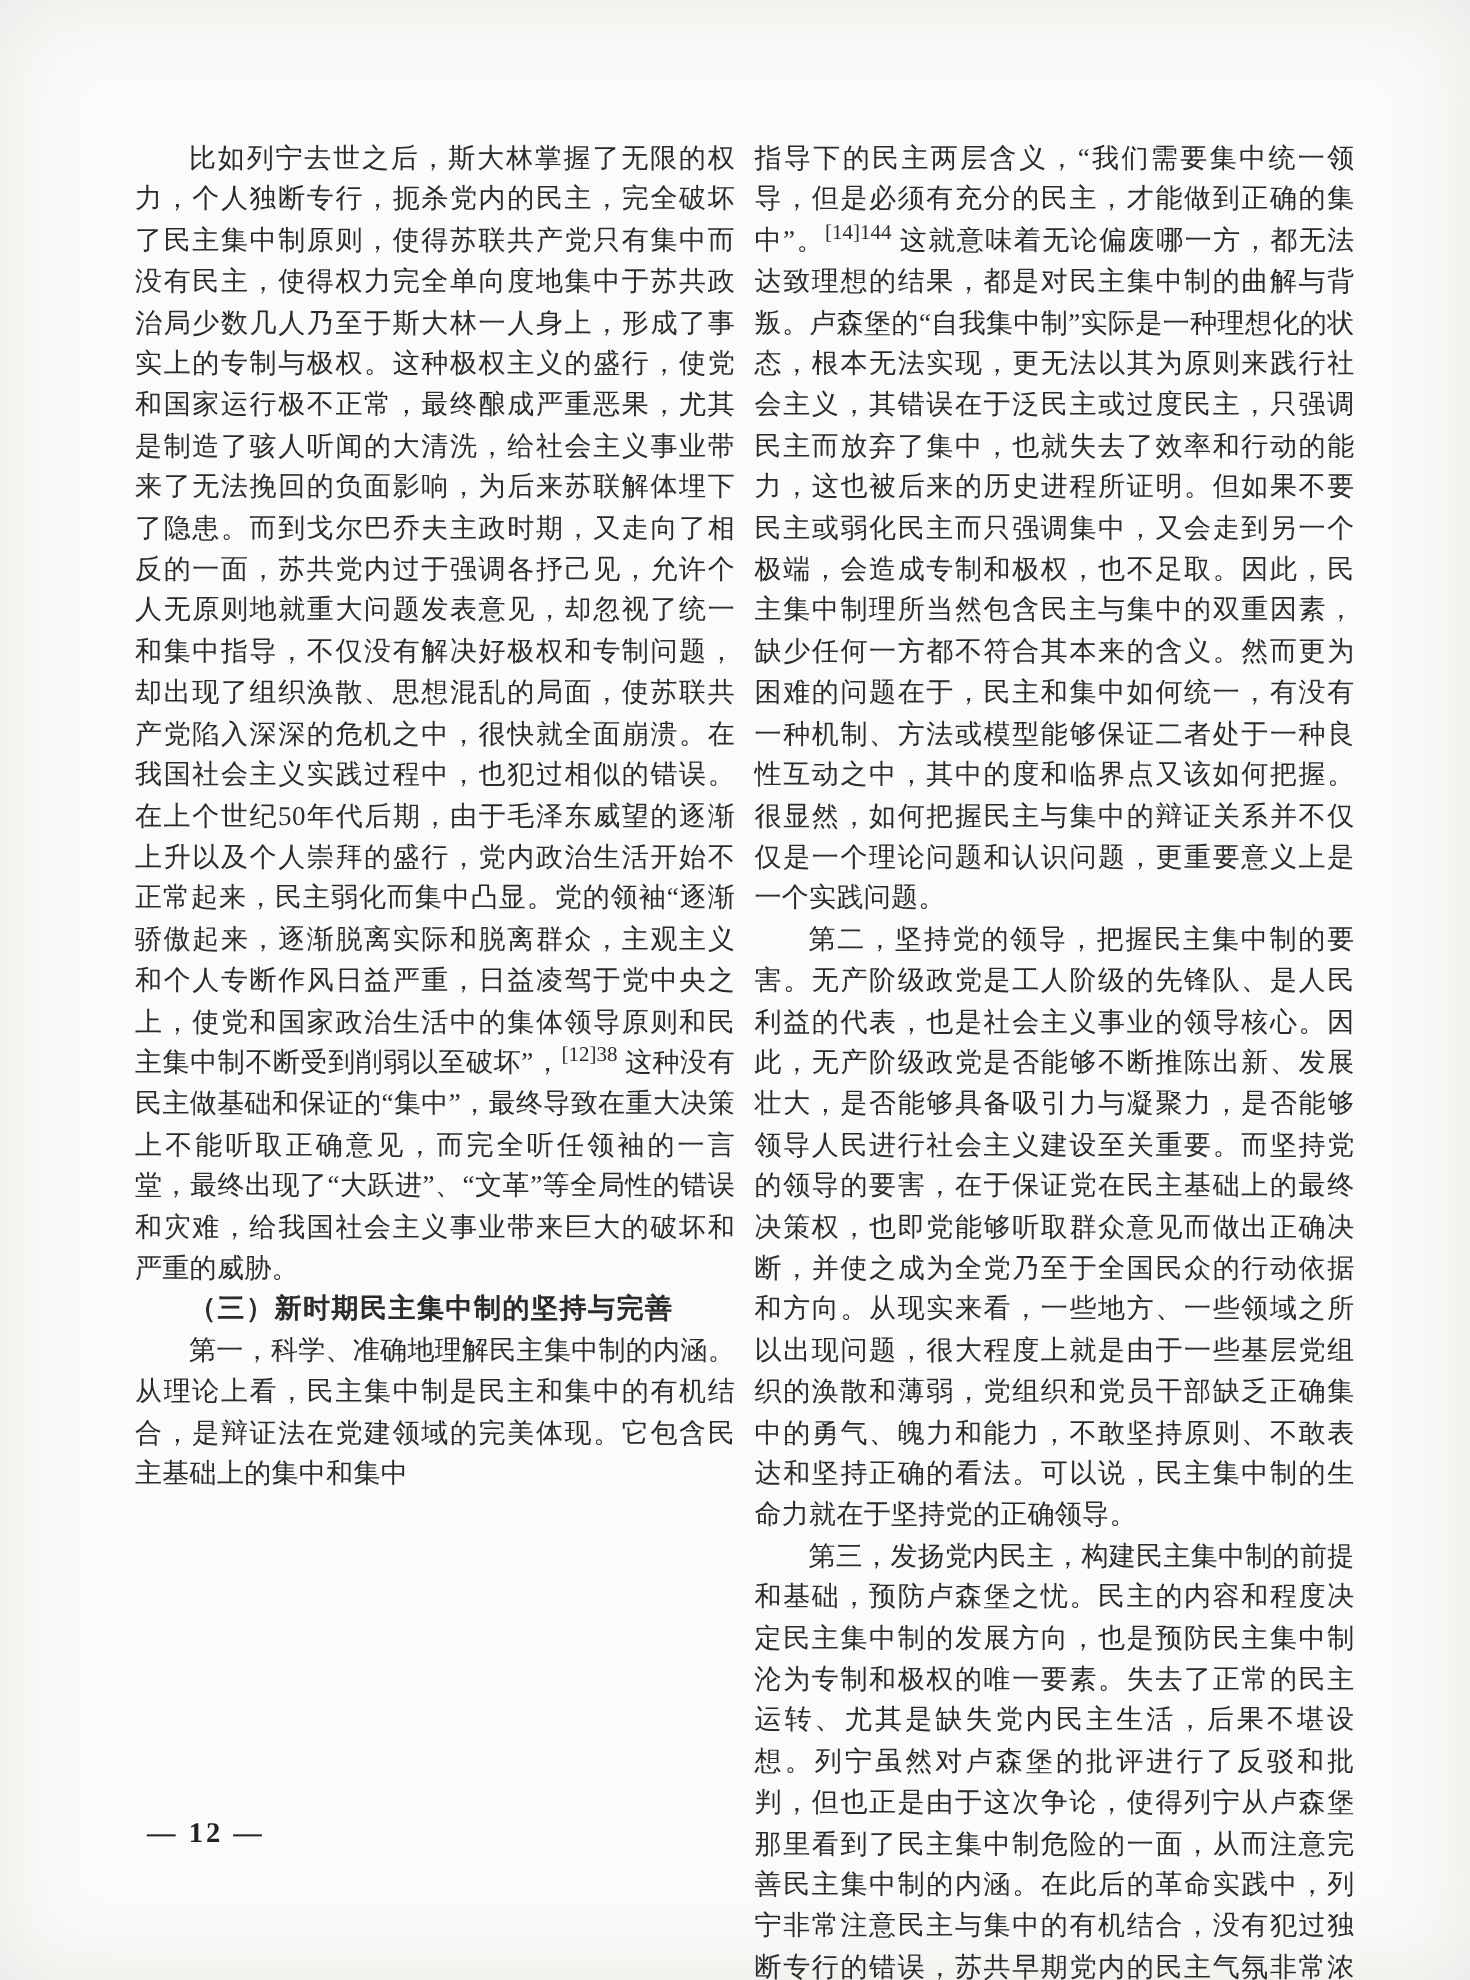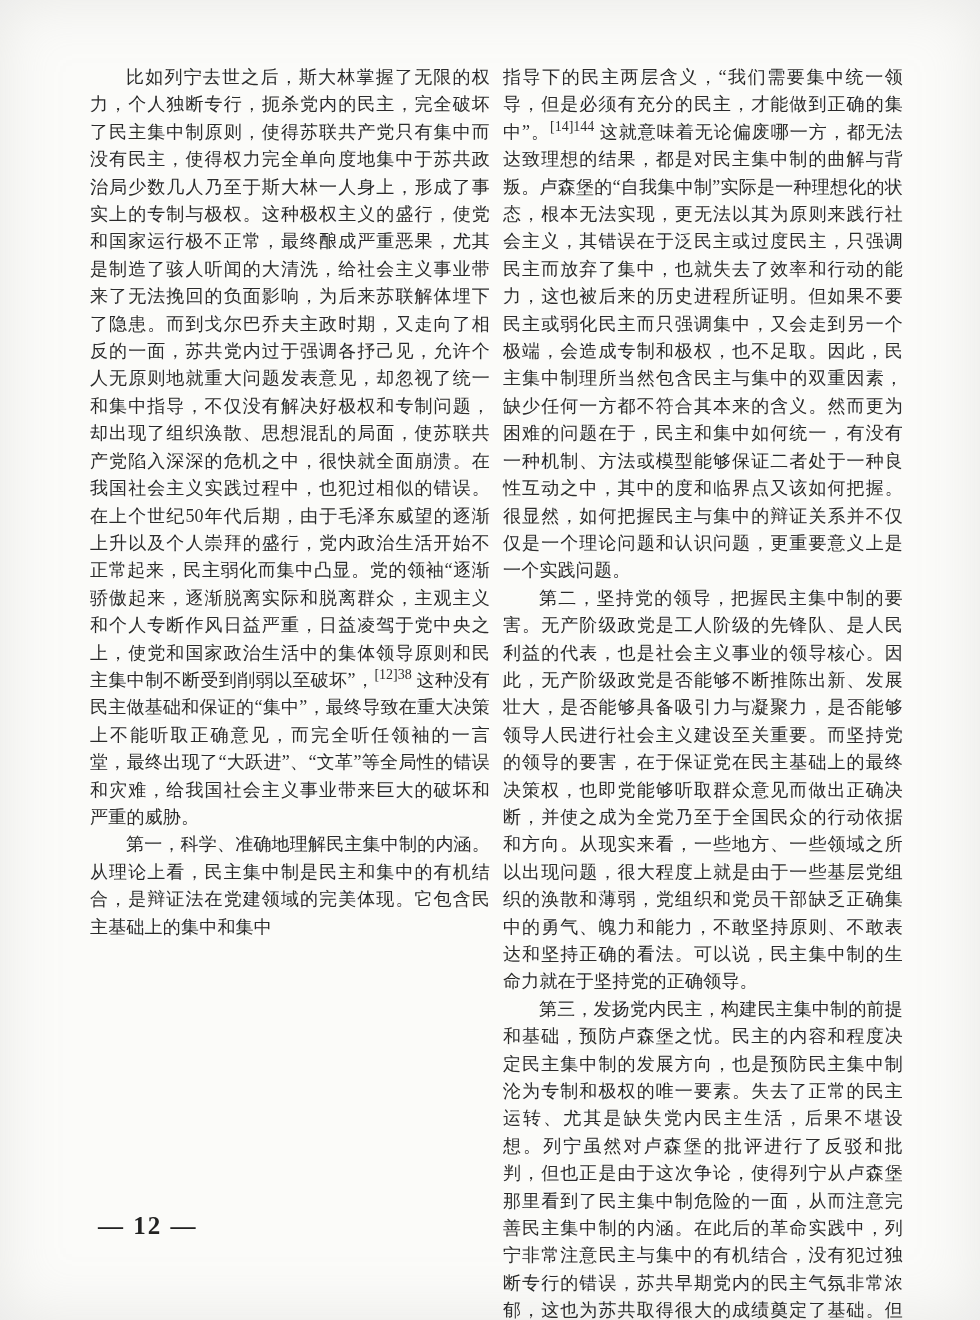--- a/index.html
+++ b/index.html
@@ -11,21 +11,21 @@
     height: 1320px;
     background: #fbfbf9;
     overflow: hidden;
     position: relative;
     font-family: "Liberation Serif", "DejaVu Serif", serif;
     color: #2b2b2b;
   }
   .page {
     position: absolute;
     inset: 0;
-    padding: 64px 77px 0 90px;
+    padding: 92px 77px 0 90px;
     box-sizing: border-box;
     box-shadow: inset 0 0 60px rgba(180,180,175,0.25);
   }
   .columns {
     display: flex;
     gap: 13px;
   }
   .col {
     width: 400px;
     font-size: 18px;
@@ -48,33 +48,34 @@
   sup.cite {
     font-size: 14px;
     line-height: 0;
     vertical-align: super;
     letter-spacing: 0;
   }
   .footer {
     position: absolute;
     left: 98px;
     top: 1212px;
-    font-size: 25px;
+    font-size: 19px;
     font-weight: bold;
     letter-spacing: 2px;
     color: #222;
   }
 </style>
 </head>
 <body>
 
 <div class="page">
   <div class="columns">
     <div class="col">
         <p class="indent">比如列宁去世之后，斯大林掌握了无限的权力，个人独断专行，扼杀党内的民主，完全破坏了民主集中制原则，使得苏联共产党只有集中而没有民主，使得权力完全单向度地集中于苏共政治局少数几人乃至于斯大林一人身上，形成了事实上的专制与极权。这种极权主义的盛行，使党和国家运行极不正常，最终酿成严重恶果，尤其是制造了骇人听闻的大清洗，给社会主义事业带来了无法挽回的负面影响，为后来苏联解体埋下了隐患。而到戈尔巴乔夫主政时期，又走向了相反的一面，苏共党内过于强调各抒己见，允许个人无原则地就重大问题发表意见，却忽视了统一和集中指导，不仅没有解决好极权和专制问题，却出现了组织涣散、思想混乱的局面，使苏联共产党陷入深深的危机之中，很快就全面崩溃。在我国社会主义实践过程中，也犯过相似的错误。在上个世纪50年代后期，由于毛泽东威望的逐渐上升以及个人崇拜的盛行，党内政治生活开始不正常起来，民主弱化而集中凸显。党的领袖“逐渐骄傲起来，逐渐脱离实际和脱离群众，主观主义和个人专断作风日益严重，日益凌驾于党中央之上，使党和国家政治生活中的集体领导原则和民主集中制不断受到削弱以至破坏”，<sup class="cite">[12]38</sup> 这种没有民主做基础和保证的“集中”，最终导致在重大决策上不能听取正确意见，而完全听任领袖的一言堂，最终出现了“大跃进”、“文革”等全局性的错误和灾难，给我国社会主义事业带来巨大的破坏和严重的威胁。</p>
+        <p class="heading">（三）新时期民主集中制的坚持与完善</p>
         <p class="indent">第一，科学、准确地理解民主集中制的内涵。从理论上看，民主集中制是民主和集中的有机结合，是辩证法在党建领域的完美体现。它包含民主基础上的集中和集中</p>
       </div>
     <div class="col">
         <p class="">指导下的民主两层含义，“我们需要集中统一领导，但是必须有充分的民主，才能做到正确的集中”。<sup class="cite">[14]144</sup> 这就意味着无论偏废哪一方，都无法达致理想的结果，都是对民主集中制的曲解与背叛。卢森堡的“自我集中制”实际是一种理想化的状态，根本无法实现，更无法以其为原则来践行社会主义，其错误在于泛民主或过度民主，只强调民主而放弃了集中，也就失去了效率和行动的能力，这也被后来的历史进程所证明。但如果不要民主或弱化民主而只强调集中，又会走到另一个极端，会造成专制和极权，也不足取。因此，民主集中制理所当然包含民主与集中的双重因素，缺少任何一方都不符合其本来的含义。然而更为困难的问题在于，民主和集中如何统一，有没有一种机制、方法或模型能够保证二者处于一种良性互动之中，其中的度和临界点又该如何把握。很显然，如何把握民主与集中的辩证关系并不仅仅是一个理论问题和认识问题，更重要意义上是一个实践问题。</p>
         <p class="indent">第二，坚持党的领导，把握民主集中制的要害。无产阶级政党是工人阶级的先锋队、是人民利益的代表，也是社会主义事业的领导核心。因此，无产阶级政党是否能够不断推陈出新、发展壮大，是否能够具备吸引力与凝聚力，是否能够领导人民进行社会主义建设至关重要。而坚持党的领导的要害，在于保证党在民主基础上的最终决策权，也即党能够听取群众意见而做出正确决断，并使之成为全党乃至于全国民众的行动依据和方向。从现实来看，一些地方、一些领域之所以出现问题，很大程度上就是由于一些基层党组织的涣散和薄弱，党组织和党员干部缺乏正确集中的勇气、魄力和能力，不敢坚持原则、不敢表达和坚持正确的看法。可以说，民主集中制的生命力就在于坚持党的正确领导。</p>
         <p class="indent">第三，发扬党内民主，构建民主集中制的前提和基础，预防卢森堡之忧。民主的内容和程度决定民主集中制的发展方向，也是预防民主集中制沦为专制和极权的唯一要素。失去了正常的民主运转、尤其是缺失党内民主生活，后果不堪设想。列宁虽然对卢森堡的批评进行了反驳和批判，但也正是由于这次争论，使得列宁从卢森堡那里看到了民主集中制危险的一面，从而注意完善民主集中制的内涵。在此后的革命实践中，列宁非常注意民主与集中的有机结合，没有犯过独断专行的错误，苏共早期党内的民主气氛非常浓郁，这也为苏共取得很大的成绩奠定了基础。但党内民主氛围的形成并不容易，不</p>
       </div>
   </div>
   <div class="footer">— 12 —</div>
 </div>

